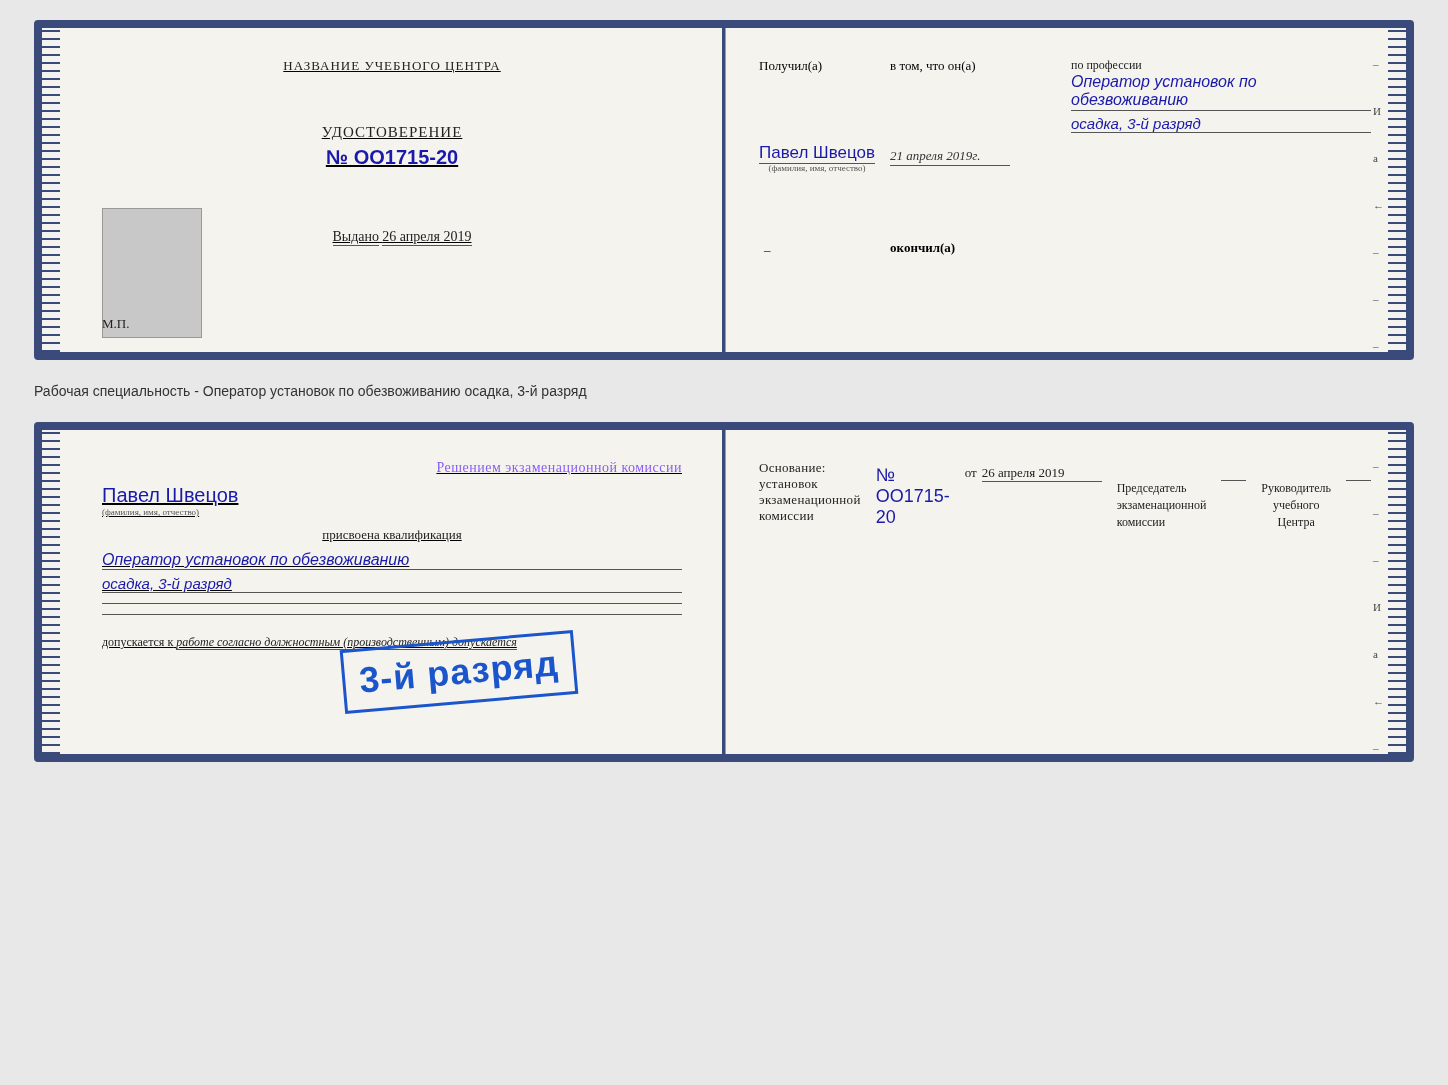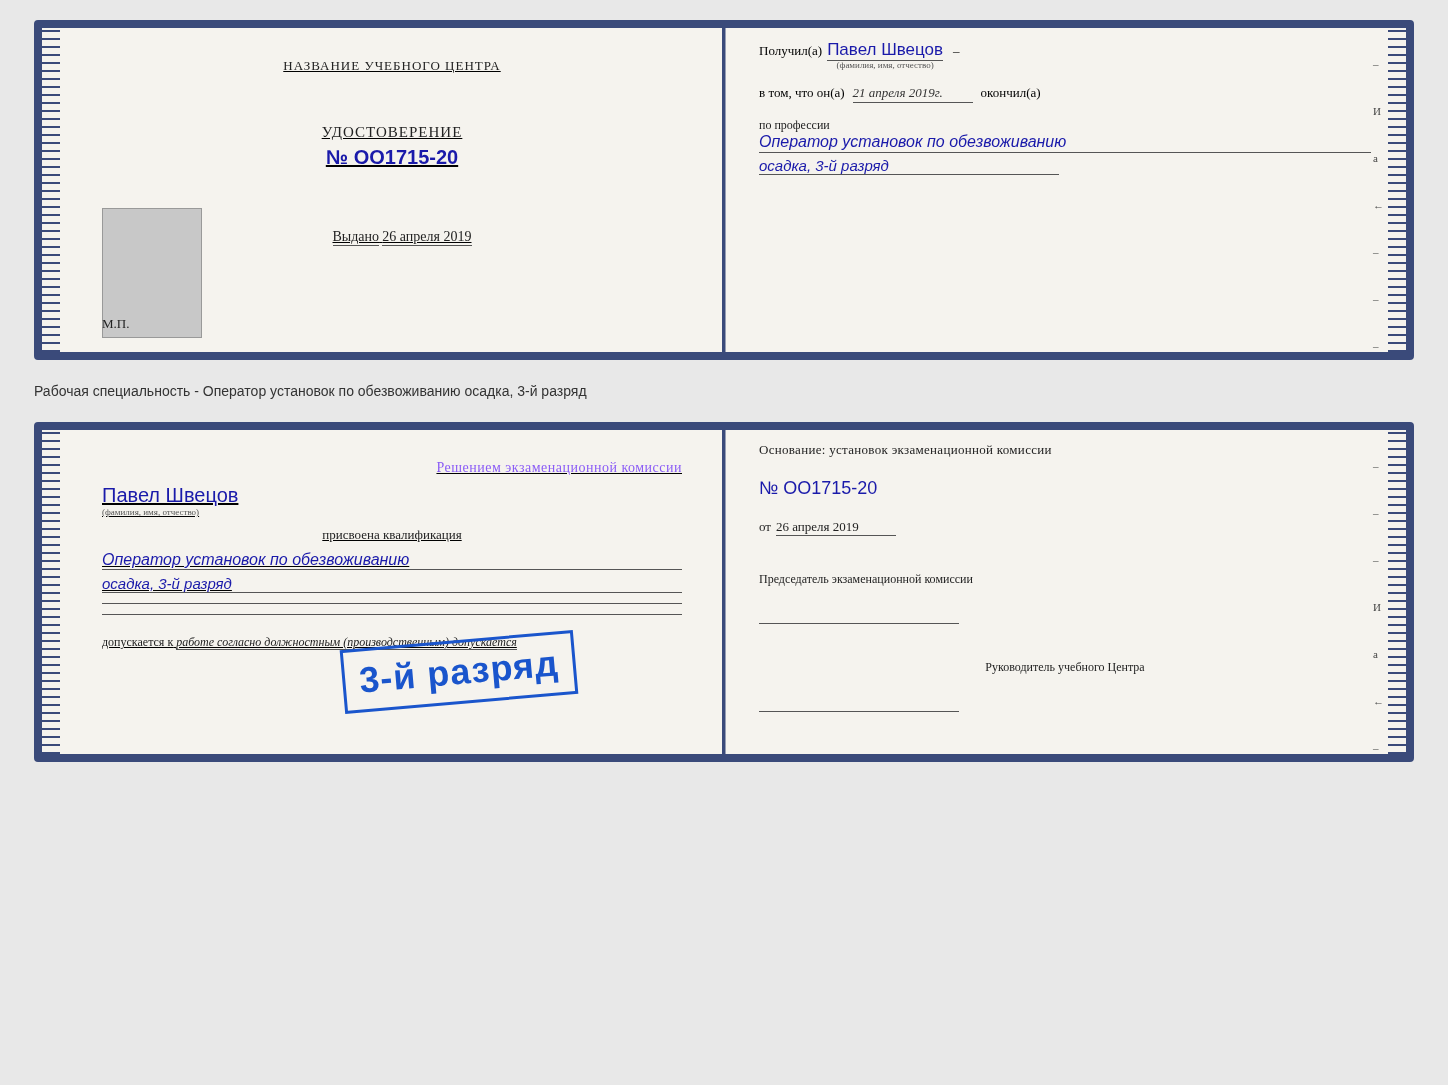--- a/index.html
+++ b/index.html
@@ -48,23 +48,23 @@
       display: flex;
       flex-direction: column;
       align-items: center;
       border-right: 2px solid #3a4a7a;
       position: relative;
     }
 
     
     .right-panel {
       width: 50%;
-      padding: 12px 35px;
-      display: flex;
-      flex-direction: column;
+      padding: 30px 35px;
+      display: flex;
+      flex-direction: row;
       gap: 15px;
       position: relative;
     }
 
     
     .spine-left {
       width: 18px;
       background: repeating-linear-gradient(
         0deg,
         #3a4a7a 0px,
@@ -232,21 +232,21 @@
         <span>
           <span style="font-size:17px; color:#1a1aaa; font-family:Arial,sans-serif; border-bottom:1px solid #555; padding-bottom:1px;">Павел Швецов</span>
           <span style="font-size:9px; color:#555; display:block; text-align:center;">(фамилия, имя, отчество)</span>
         </span>
         <span style="font-size:13px; margin-left:5px;">–</span>
       </div>
 
       <div style="display:flex; align-items:baseline; gap:8px; flex-wrap:wrap;">
         <span style="font-size:13px;">в том, что он(а)</span>
         <span style="font-style:italic; font-size:13px; color:#333; border-bottom:1px solid #555; padding-bottom:1px; min-width:120px;">21 апреля 2019г.</span>
-        <span style="font-size:13px;">окончил(а)</span>
+        <span style="font-size:13px;font-weight:bold;">окончил(а)</span>
       </div>
 
 
       <div>
         <div style="font-size:12px; color:#222;">по профессии</div>
         <div style="font-size:16px; color:#1a1aaa; font-family:Arial,sans-serif; font-style:italic; border-bottom:1px solid #555; padding-bottom:1px;">Оператор установок по обезвоживанию</div>
         <div style="font-size:15px; color:#1a1aaa; font-family:Arial,sans-serif; font-style:italic; border-bottom:1px solid #555; display:inline-block; min-width:300px; margin-top:4px;">осадка, 3-й разряд</div>
       </div>
 
       <div style="position:absolute; right:22px; top:30px; display:flex; flex-direction:column; gap:35px;">

